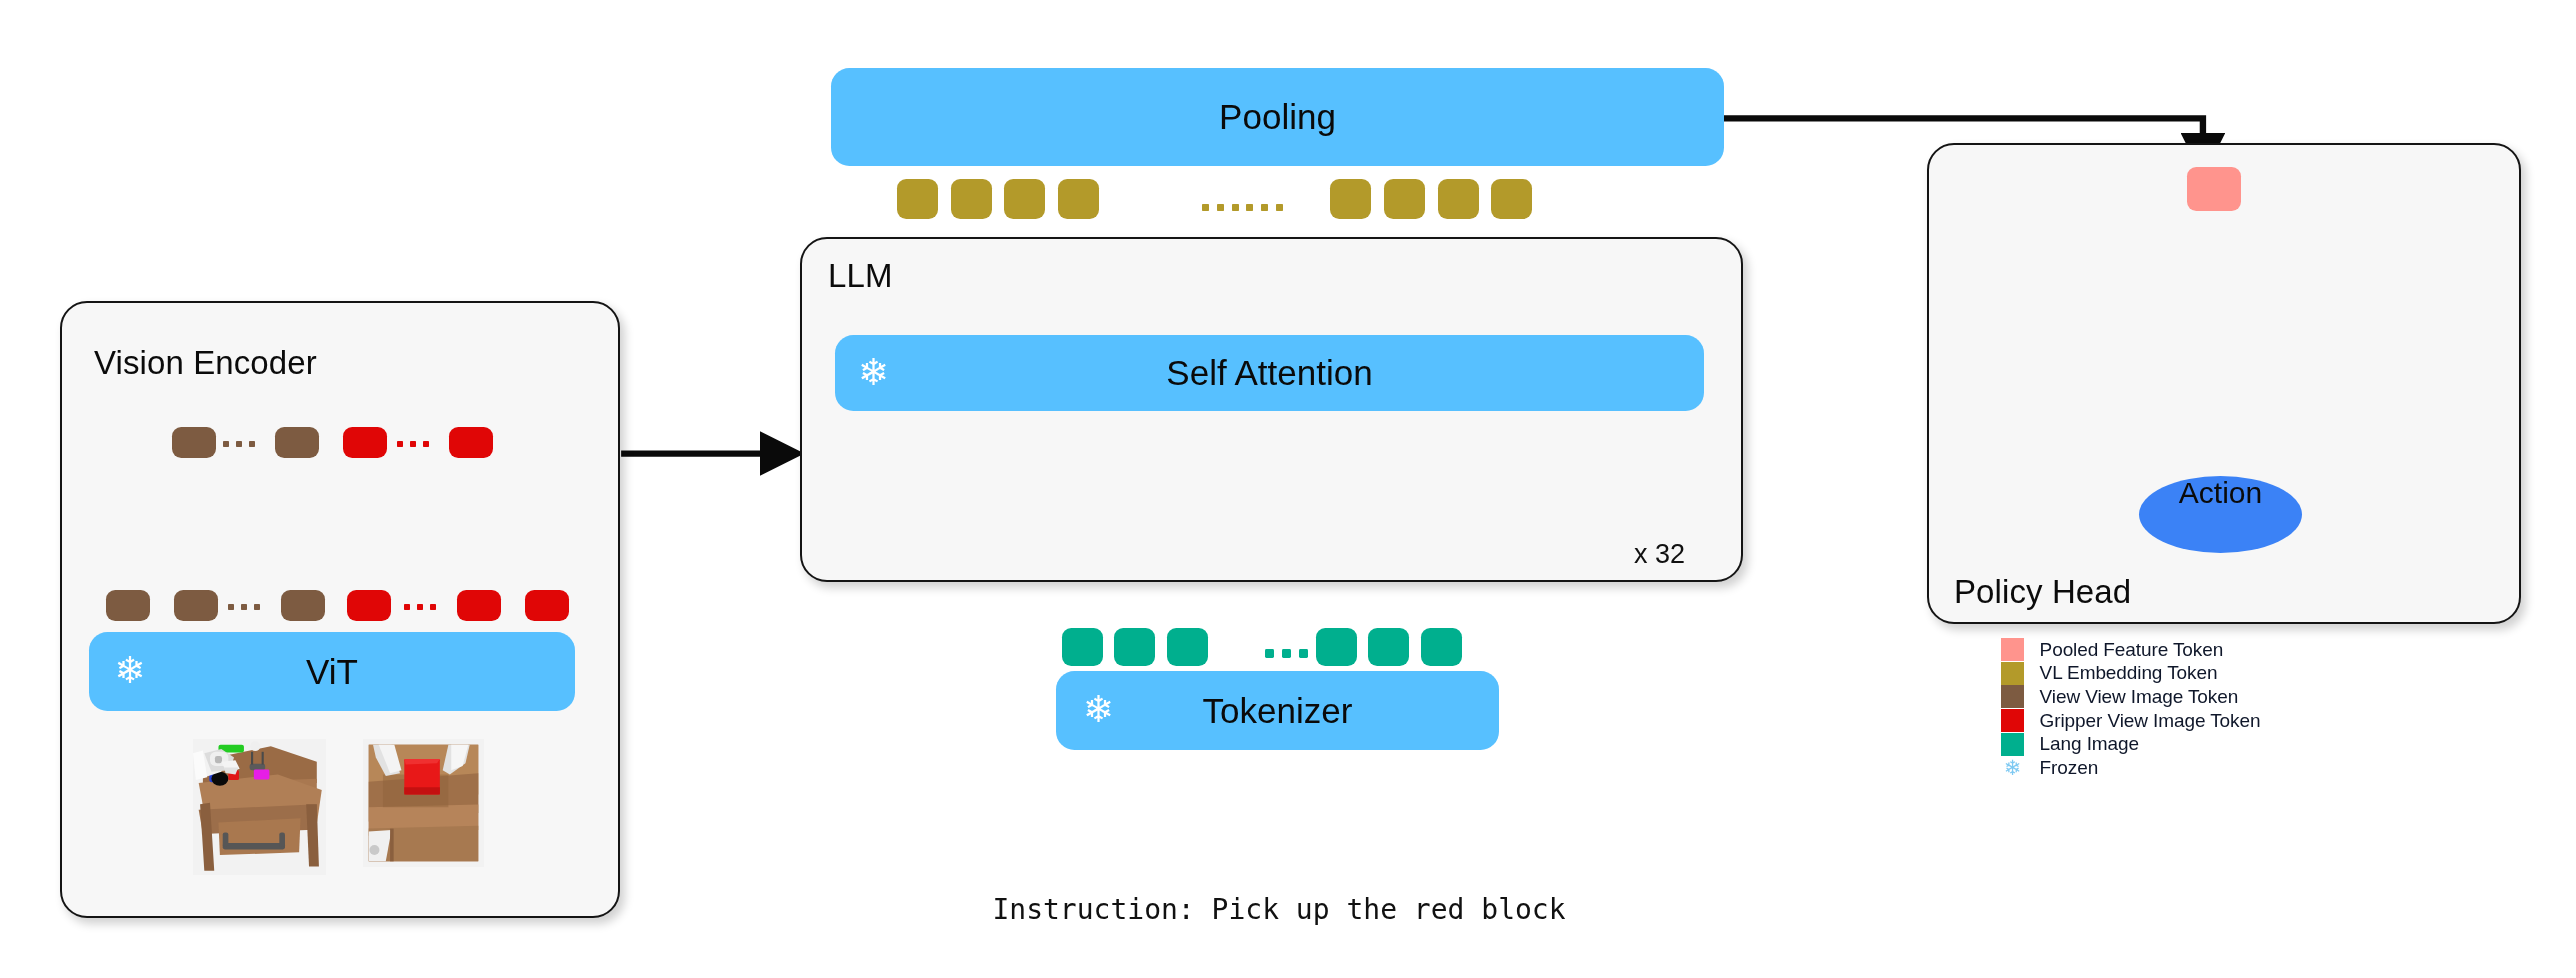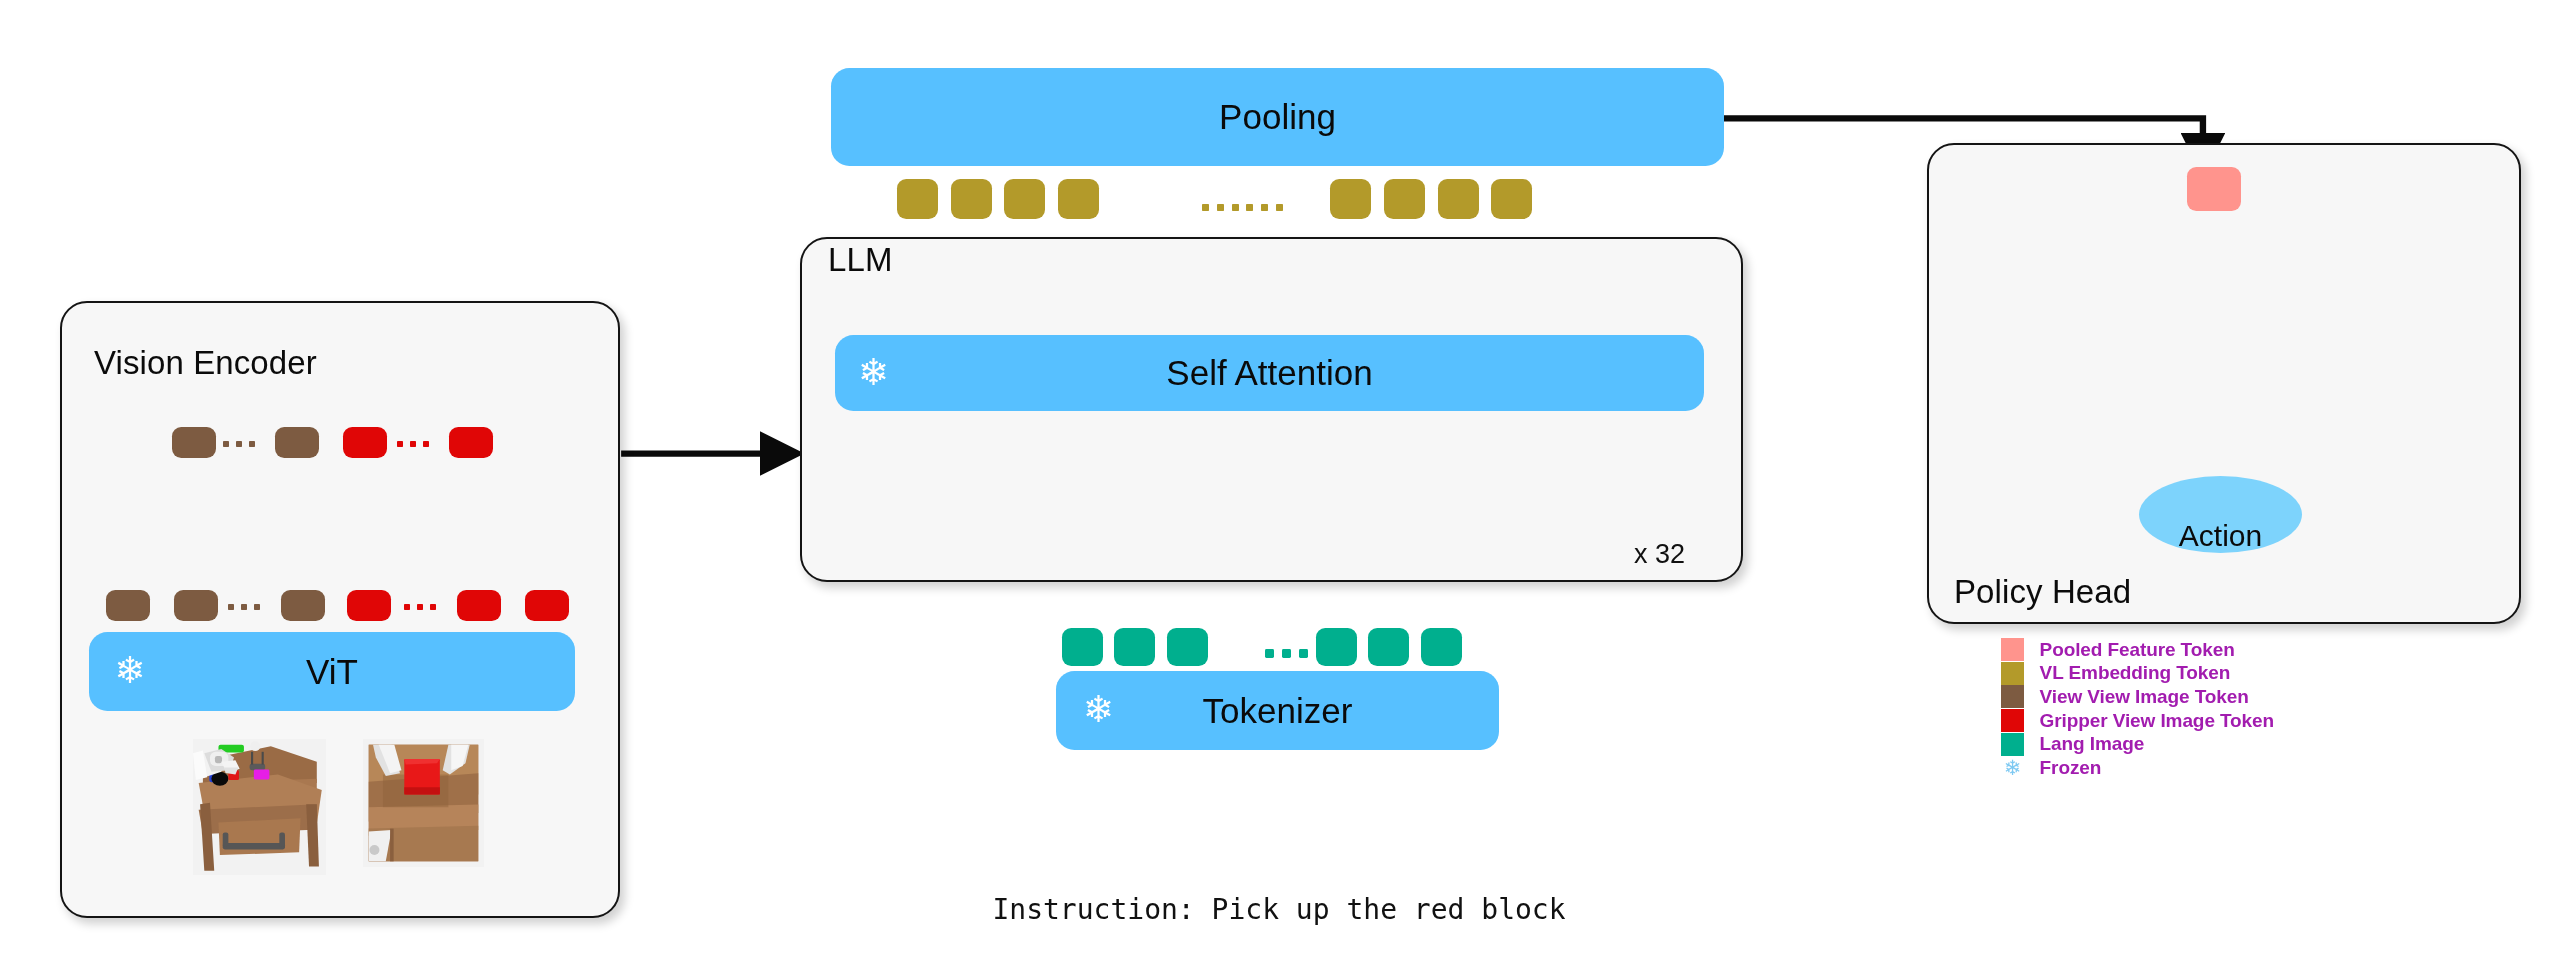--- a/index.html
+++ b/index.html
@@ -105,22 +105,22 @@
   }
   .legend-sw.frozen {
     background: none !important;
     color: #7ec9f2;
     font-size: 21px;
     line-height: 23px;
     text-align: center;
   }
   .legend-text {
     font-size: 19px;
-    font-weight: bold;
-    color: #a21caf;
+    font-weight: normal;
+    color: #0f172a;
     white-space: nowrap;
     letter-spacing: -0.1px;
   }
 
   
   #instruction {
     position: absolute;
     font-family: "DejaVu Sans Mono", "Liberation Mono", monospace;
     font-size: 28px;
     color: #111111;
@@ -309,21 +309,21 @@
       <span class="dot" style="background:#b39a2a; width:7px; height:7px;"></span>
     </div>
     <div class="tok" style="left:1330px; top:179px; width:41px; height:40px; background:#b39a2a;"></div>
     <div class="tok" style="left:1384px; top:179px; width:41px; height:40px; background:#b39a2a;"></div>
     <div class="tok" style="left:1438px; top:179px; width:41px; height:40px; background:#b39a2a;"></div>
     <div class="tok" style="left:1491px; top:179px; width:41px; height:40px; background:#b39a2a;"></div>
   </div>
 
   <div class="panel" style="left:800px; top:237px; width:943px; height:345px;">
   </div>
-  <div class="panel-title" style="left:828px; top:241px;">LLM</div>
+  <div class="panel-title" style="left:828px; top:257px;">LLM</div>
 
   <div class="bar blue" style="left:835px; top:335px; width:869px; height:76px;">
     <span class="snow" style="left:23px; top:19px;">❄</span>
     <span class="bar-label">Self Attention</span>
   </div>
 
 
   <div id="repeat-count" style="left:1634px; top:539px;">x 32</div>
 
   <div>
@@ -351,21 +351,21 @@
   </div>
 
   <div class="panel" style="left:1927px; top:143px; width:594px; height:481px;">
   </div>
   <div class="panel-title" style="left:1954px; top:573px;">Policy Head</div>
 
   <div class="tok" style="left:2187px; top:167px; width:54px; height:44px; border-radius:9.2px; background:#ff948d;"></div>
 
 
   <div style="position:absolute; left:2139px; top:476px; width:163px; height:77px;
-              background:#7dd3fc; border-radius:50%; display:flex; align-items:flex-end; justify-content:center;">
+              background:#3b82f6; border-radius:50%; display:flex; align-items:flex-start; justify-content:center;">
     <span style="font-size:30px; color:#0a0a0a;">Action</span>
   </div>
 
   <div id="legend" style="left:2001px; top:638px;">
 
     <div class="legend-row">
       <span class="legend-sw" style="background:#ff948d;"></span>
       <span class="legend-text">Pooled Feature Token</span>
     </div>
 

